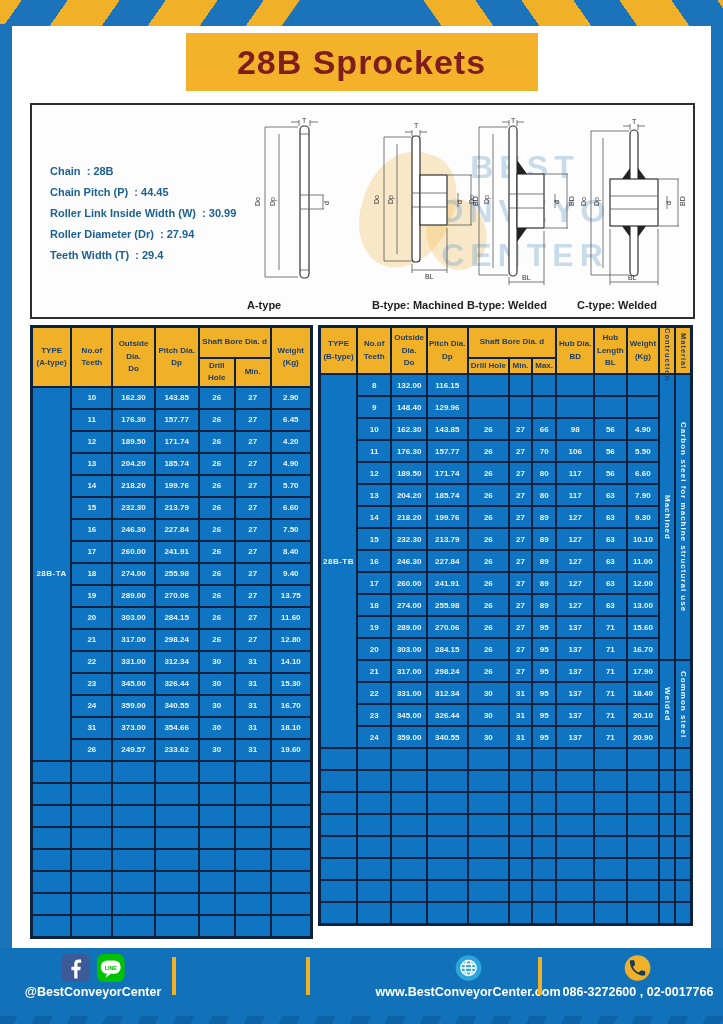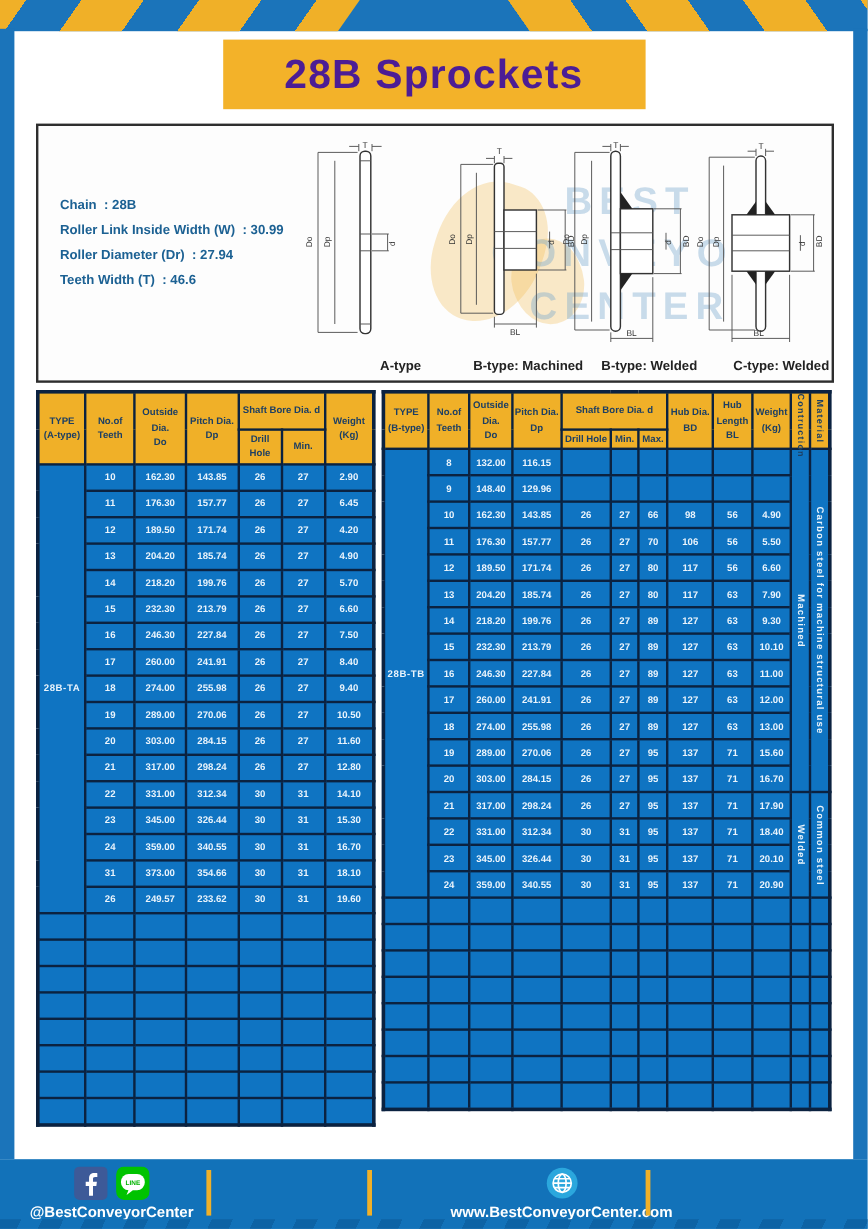--- a/index.html
+++ b/index.html
@@ -11,34 +11,34 @@
   .top-bar{position:absolute;top:0;left:0;right:0;height:26px;background:#1b74ba;overflow:hidden;}
   .stripeL,.stripeR{position:absolute;top:-12px;height:52px;width:330px;
     background:repeating-linear-gradient(90deg,#f0b028 0 52px,transparent 52px 98px);}
   .stripeL{left:-40px;transform:skewX(-35deg);}
   .stripeR{right:-40px;transform:skewX(35deg);}
   .frame-left{position:absolute;top:24px;bottom:58px;left:0;width:12px;background:#1b74ba;}
   .frame-right{position:absolute;top:24px;bottom:58px;right:0;width:12px;background:#1b74ba;}
   
   .title-box{position:absolute;left:50%;transform:translateX(-50%);top:33px;width:352px;height:58px;
     background:#f3b229;display:flex;align-items:center;justify-content:center;}
-  .title-box span{font-size:34px;font-weight:bold;color:#4c1d95;letter-spacing:1px;}
+  .title-box span{font-size:34px;font-weight:bold;color:#7f1d1d;letter-spacing:1px;}
   
   .diagram-panel{position:absolute;left:30px;top:103px;width:661px;height:212px;
     background:#fdfdfd;border:2px solid #2e2e2e;}
   .watermark{position:absolute;left:318px;top:40px;width:350px;text-align:center;z-index:1;
     color:rgba(120,168,205,0.40);font-weight:bold;font-size:32px;letter-spacing:6px;line-height:44px;}
   .wm-blob{position:absolute;z-index:0;background:rgba(243,185,75,0.30);border-radius:50% 40% 55% 45%;}
   .blob1{left:330px;top:45px;width:90px;height:120px;transform:rotate(18deg);}
   .blob2{left:395px;top:95px;width:60px;height:70px;transform:rotate(-25deg);}
   .spec-list{position:absolute;left:18px;top:56px;z-index:2;}
   .spec-line{font-size:11px;font-weight:bold;color:#1c6193;line-height:21px;white-space:pre;}
   .diag{position:absolute;top:8px;height:198px;z-index:2;}
   .diag svg{display:block;}
-  .diag-label{position:absolute;bottom:0;left:0;right:0;text-align:right;
+  .diag-label{position:absolute;bottom:0;left:0;right:0;text-align:left;
     font-size:11px;color:#222;font-weight:bold;}
   .dline{stroke:#555;stroke-width:0.8;}
   .dshape{fill:#ffffff;stroke:#333;stroke-width:1.2;}
   .dtext{font-size:7px;fill:#333;font-family:"Liberation Sans",sans-serif;}
   
   .table-wrap{position:absolute;top:325px;}
   .tw-left{left:30px;width:283px;}
   .tw-right{left:318px;width:375px;}
   table.spec-table{width:100%;border-collapse:collapse;table-layout:fixed;border:3px solid #0b2240;}
   table.spec-table th{
@@ -47,21 +47,21 @@
     white-space:pre-line;line-height:1.55;}
   table.spec-table thead tr:first-child th{height:27px;}
   table.spec-table td{
     background:#0f74c2;color:#eaf4fc;font-size:8px;font-weight:bold;
     border:2px solid #0b2240;text-align:center;vertical-align:middle;height:20px;padding:0;}
   td.type-cell{font-size:9px;letter-spacing:0.5px;}
   .vert{writing-mode:vertical-rl;text-orientation:mixed;letter-spacing:1px;
     padding:0 !important;font-size:7.5px !important;}
   td.vert{font-size:8px !important;}
   
-  .footer{position:absolute;left:0;right:0;bottom:0;height:58px;background:#1272b9;}
+  .footer{position:absolute;left:0;right:0;bottom:0;height:76px;background:#1272b9;}
   .footer-strip{position:absolute;bottom:0;left:0;right:0;height:8px;
     background:repeating-linear-gradient(115deg,#0d63a5 0 16px,#1272b9 16px 32px);}
   .fg{position:absolute;top:5px;transform:translateX(-50%);text-align:center;}
   .fg .icons{display:flex;gap:7px;justify-content:center;align-items:center;height:30px;}
   .fg .flabel{margin-top:2px;font-size:12.5px;font-weight:bold;color:#ffffff;white-space:nowrap;}
   .sep{position:absolute;top:9px;width:4px;height:38px;background:#f0b028;}
 </style>
 </head>
 <body>
 
@@ -80,23 +80,24 @@
   <div class="wm-blob blob1"></div>
   <div class="wm-blob blob2"></div>
   <div class="watermark">
     <div>BEST</div>
     <div>CONVEYOR</div>
     <div>CENTER</div>
   </div>
 
   <div class="spec-list">
     <div class="spec-line">Chain  : 28B</div>
+    <div class="spec-line">Chain Pitch (P)  : 44.45</div>
     <div class="spec-line">Roller Link Inside Width (W)  : 30.99</div>
     <div class="spec-line">Roller Diameter (Dr)  : 27.94</div>
-    <div class="spec-line">Teeth Width (T)  : 46.6</div>
+    <div class="spec-line">Teeth Width (T)  : 29.4</div>
   </div>
 
   <div class="diag" style="left:215px;width:104px;">
     <svg width="104" height="180" viewBox="0 0 104 170">
       <line class="dline" x1="52" y1="2" x2="52" y2="8"></line>
         <line class="dline" x1="63" y1="2" x2="63" y2="8"></line>
       <line class="dline" x1="44" y1="4" x2="52" y2="4"></line>
         <line class="dline" x1="63" y1="4" x2="71" y2="4"></line>
       <text class="dtext" x="55" y="5">T</text>
       <rect class="dshape" x="53" y="8" width="9" height="152" rx="4"></rect>
@@ -322,21 +323,21 @@
           <td>26</td>
           <td>27</td>
           <td>9.40</td>
         </tr>
         <tr>
           <td>19</td>
           <td>289.00</td>
           <td>270.06</td>
           <td>26</td>
           <td>27</td>
-          <td>10.50</td>
+          <td>13.75</td>
         </tr>
         <tr>
           <td>20</td>
           <td>303.00</td>
           <td>284.15</td>
           <td>26</td>
           <td>27</td>
           <td>11.60</td>
         </tr>
         <tr>
@@ -846,15 +847,24 @@
           <line x1="5.5" y1="12" x2="18.5" y2="12"></line>
           <line x1="6.6" y1="8.8" x2="17.4" y2="8.8"></line>
           <line x1="6.6" y1="15.2" x2="17.4" y2="15.2"></line>
         </g>
       </svg>
     </div>
     <div class="flabel">www.BestConveyorCenter.com</div>
   </div>
   <div class="sep" style="left:538px;"></div>
 
+  <div class="fg" style="left:638px;">
+    <div class="icons">
+      <svg width="28" height="28" viewBox="0 0 24 24">
+        <circle cx="12" cy="12" r="11" fill="#f0b028"></circle>
+        <path fill="#173a5e" transform="translate(3.2 3.2) scale(0.73)" d="M6.62 10.79c1.44 2.83 3.76 5.14 6.59 6.59l2.2-2.21c.27-.27.67-.36 1.02-.24 1.12.37 2.33.57 3.57.57.55 0 1 .45 1 1V20c0 .55-.45 1-1 1-9.39 0-17-7.61-17-17 0-.55.45-1 1-1h3.5c.55 0 1 .45 1 1 0 1.25.2 2.45.57 3.57.11.35.03.74-.25 1.02l-2.2 2.2z"></path>
+      </svg>
+    </div>
+    <div class="flabel">086-3272600 , 02-0017766</div>
+  </div>
 
   <div class="footer-strip"></div>
 </div>
 
 </body></html>

